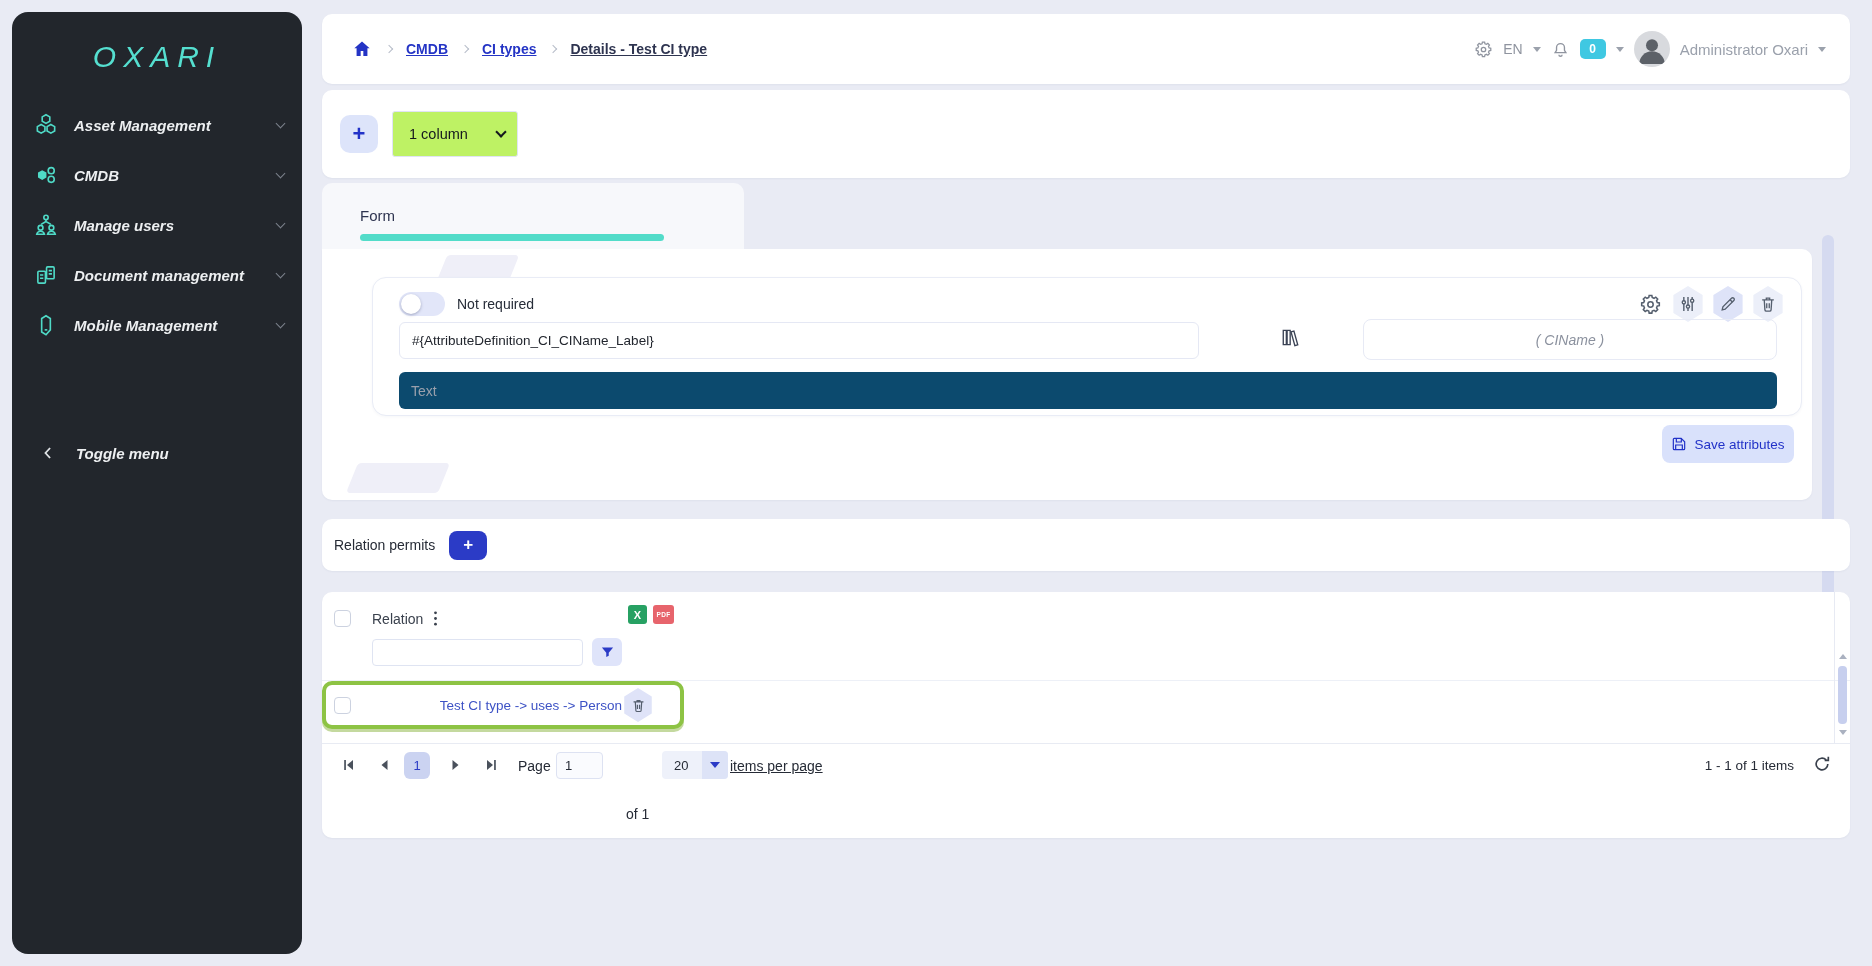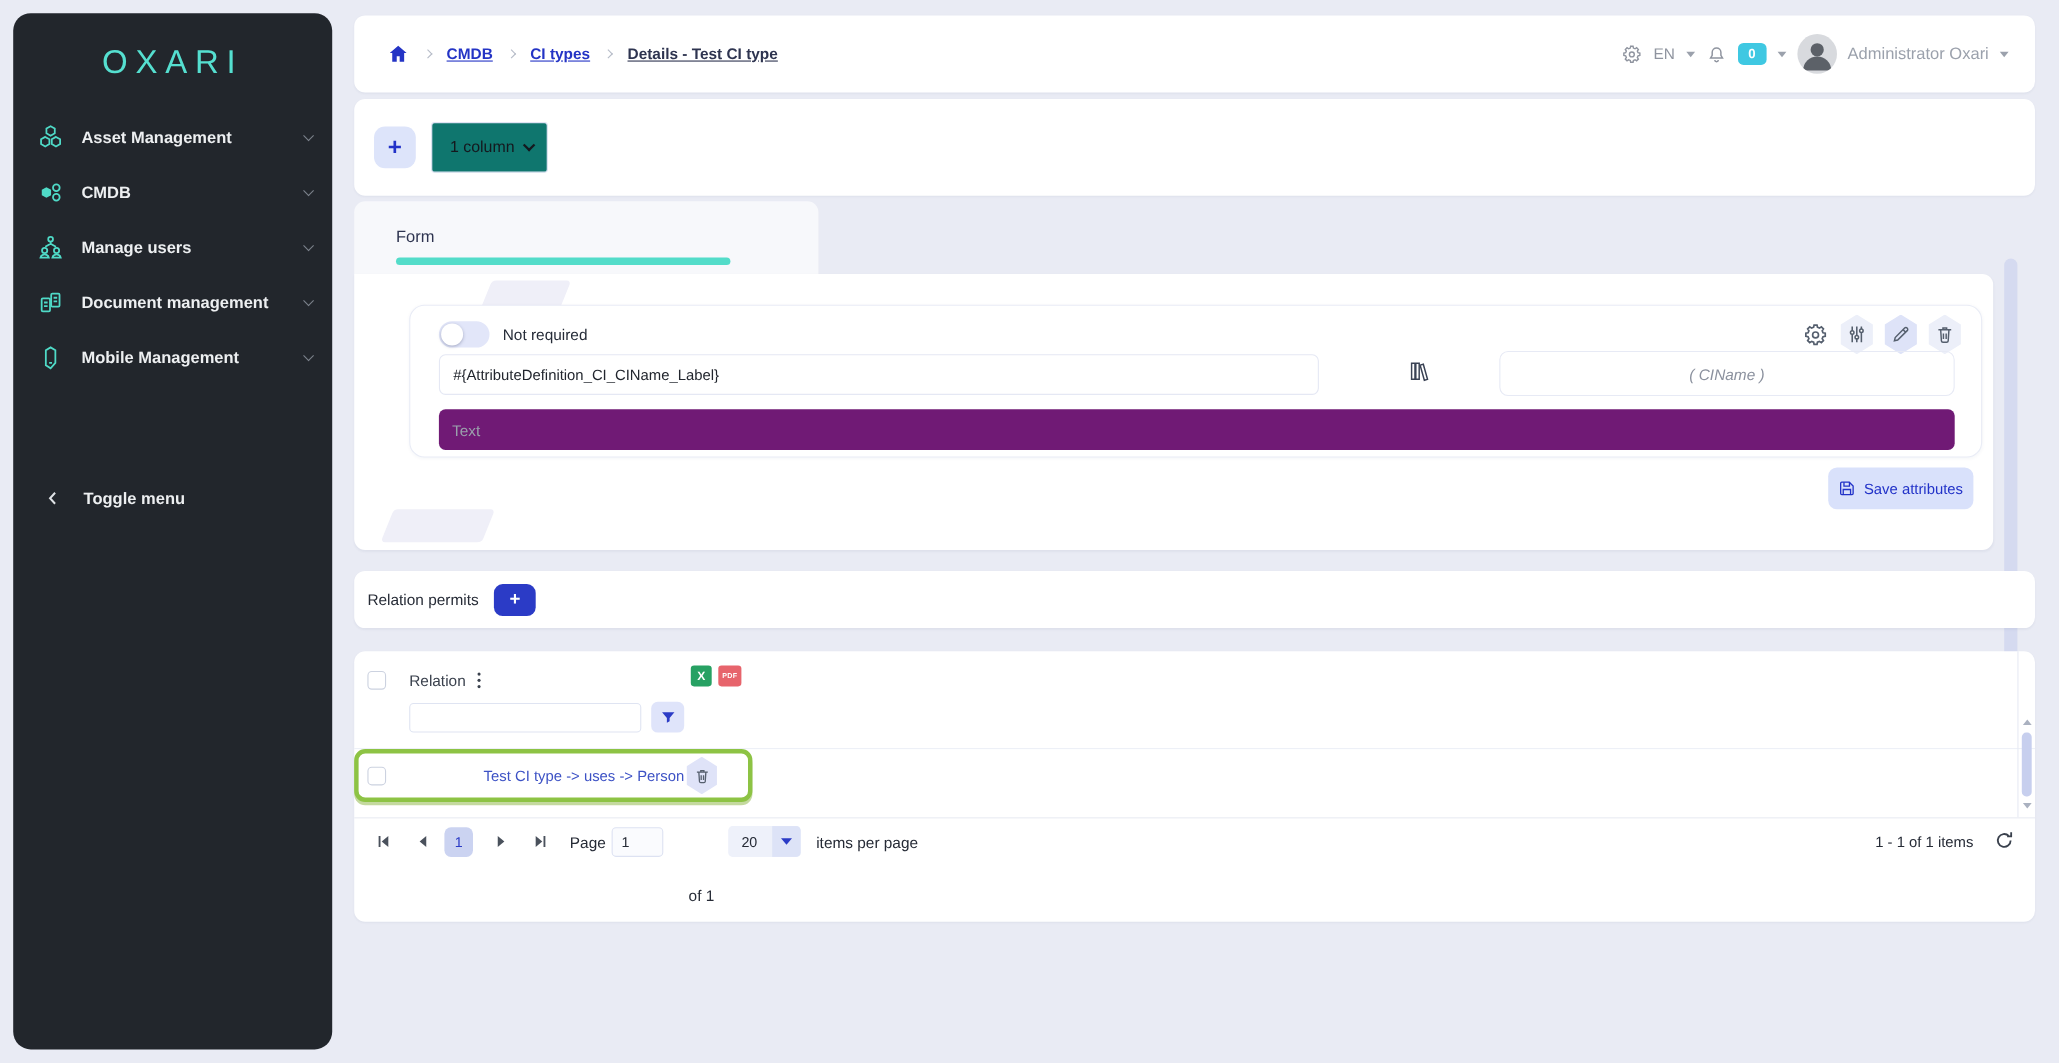--- a/index.html
+++ b/index.html
@@ -1,21 +1,21 @@
 <!DOCTYPE html>
 <html><head>
 <meta charset="utf-8">
 <style>
   * { margin:0; padding:0; box-sizing:border-box; }
   html,body { width:1872px; height:966px; overflow:hidden; }
   body { background:#e9ebf4; font-family:"Liberation Sans", sans-serif; position:relative; color:#262b36; }
   .panel { position:absolute; background:#fff; border-radius:10px; box-shadow:0 1px 2px rgba(40,50,100,.05); }
 
   
-  .sidebar { position:absolute; left:12px; top:12px; width:290px; height:942px; background:#22262c; border-radius:16px; }
+  .sidebar { position:absolute; left:12px; top:12px; width:290px; height:942px; background:#22262c; border-radius:16px;font-style:italic; }
   .logo { text-align:center; padding-top:28px; font-size:30px; font-weight:400; letter-spacing:7px; color:#55dfd0; }
   .menu { margin-top:26px; }
   .menu-item { display:flex; align-items:center; height:50px; padding:0 18px 0 20px; cursor:pointer; }
   .menu-item .micon { width:28px; height:28px; display:flex; align-items:center; justify-content:center; flex:0 0 28px; }
   .menu-item .mlabel { margin-left:14px; font-size:15px; font-weight:700; color:#edeff1; flex:1; }
   .chev-down { width:7px; height:7px; border-right:1.6px solid #7c828c; border-bottom:1.6px solid #7c828c; transform:rotate(45deg); margin-top:-3px; }
   .toggle-row { position:absolute; left:0; top:416px; width:100%; display:flex; align-items:center; height:50px; padding:0 20px 0 26px; cursor:pointer; }
   .toggle-row .mlabel { margin-left:18px; font-size:15px; font-weight:700; color:#edeff1; }
 
   
@@ -27,21 +27,21 @@
   .topicons { display:flex; align-items:center; gap:10px; }
   .caret { width:0; height:0; border-left:4px solid transparent; border-right:4px solid transparent; border-top:5px solid #9ba1ac; }
   .lang { font-size:14px; color:#8f949f; }
   .badge { min-width:26px; height:20px; background:#3fc8e2; border-radius:5px; color:#fff; font-size:12px; font-weight:700; display:flex; align-items:center; justify-content:center; padding:0 4px; }
   .avatar { width:36px; height:36px; border-radius:50%; background:#d8dade; overflow:hidden; display:flex; align-items:flex-end; justify-content:center; }
   .username { font-size:15px; color:#9ba1ac; }
 
   
   .toolbar { left:322px; top:90px; width:1528px; height:88px; display:flex; align-items:center; padding-left:18px; gap:14px; }
   .add-chip { width:38px; height:38px; background:#dde4fa; border-radius:10px; color:#2232c8; font-size:22px; font-weight:700; display:flex; align-items:center; justify-content:center; cursor:pointer; }
-  .col-select { width:106px; height:46px; background:#0f766e; border:1px solid #e0e4f4; border-radius:3px; display:flex; align-items:center; padding:0 12px 0 16px; cursor:pointer; }
+  .col-select { width:126px; height:46px; background:#bef264; border:1px solid #e0e4f4; border-radius:3px; display:flex; align-items:center; padding:0 12px 0 16px; cursor:pointer; }
   .col-select .val { flex:1; font-size:14.5px; color:#15181e; }
   .chev-black { width:8px; height:8px; border-right:2.2px solid #15181e; border-bottom:2.2px solid #15181e; transform:rotate(45deg); margin-top:-4px; }
 
   
   .form-tab { position:absolute; left:322px; top:183px; width:422px; height:66px; background:#f7f8fb; border-radius:10px 10px 0 0; }
   .form-tab .tlabel { position:absolute; left:38px; top:24px; font-size:15px; color:#2e3450; }
   .form-tab .tbar { position:absolute; left:38px; top:51px; width:304px; height:7px; border-radius:4px; background:#53dcc9; }
   .form-card { left:322px; top:249px; width:1490px; height:251px; border-radius:0 10px 10px 10px; }
   .deco { position:absolute; background:#efeff8; border-radius:4px; transform:skewX(-22deg); }
   .inner-card { position:absolute; left:50px; top:28px; width:1430px; height:139px; border:1px solid #e9ecf6; border-radius:14px; background:#fff; box-shadow:0 1px 3px rgba(30,40,90,.04); }
@@ -50,21 +50,21 @@
   .switch-label { position:absolute; left:84px; top:18px; font-size:14px; color:#262c38; }
   .row-icons { position:absolute; right:16px; top:8px; display:flex; align-items:center; gap:6px; }
   .hex { width:34px; height:36px; display:flex; align-items:center; justify-content:center; clip-path:polygon(50% 0,93% 25%,93% 75%,50% 100%,7% 75%,7% 25%); cursor:pointer; }
   .hex.faint { background:#eceff9; }
   .hex.strong { background:#dee3f8; }
   .plain-icon { width:30px; height:36px; display:flex; align-items:center; justify-content:center; cursor:pointer; }
   .txt-input { border:1px solid #e5e8f4; border-radius:6px; background:#fff; font-size:13.5px; color:#22262e; padding:0 12px; font-family:"Liberation Sans", sans-serif; }
   .name-input { position:absolute; left:26px; top:44px; width:800px; height:37px; }
   .books { position:absolute; left:905px; top:48px; }
   .ciname-box { position:absolute; left:990px; top:41px; width:414px; height:41px; border:1px solid #e7eaf5; border-radius:8px; display:flex; align-items:center; justify-content:center; font-style:italic; font-size:14px; color:#8b919e; }
-  .type-input { position:absolute; left:26px; top:94px; width:1378px; height:37px; background:#701a75; border:none; border-radius:6px; font-size:14px; color:#9aa0ac; padding:0 12px; font-family:"Liberation Sans", sans-serif; }
+  .type-input { position:absolute; left:26px; top:94px; width:1378px; height:37px; background:#0c4a6e; border:none; border-radius:6px; font-size:14px; color:#9aa0ac; padding:0 12px; font-family:"Liberation Sans", sans-serif; }
   .save-btn { position:absolute; left:1340px; top:176px; width:132px; height:38px; background:#d9e1fb; border-radius:8px; display:flex; align-items:center; justify-content:center; gap:7px; color:#2232c8; font-size:13.5px; cursor:pointer; }
   .vscroll { position:absolute; left:1822px; top:235px; width:12px; height:380px; background:#d5daf0; border-radius:6px; }
 
   
   .rel-bar { left:322px; top:519px; width:1528px; height:52px; display:flex; align-items:center; padding-left:12px; gap:14px; }
   .rel-title { font-size:14px; color:#262b36; }
   .add-solid { width:38px; height:29px; background:#2b3bc6; border-radius:8px; color:#fff; font-size:17px; font-weight:700; display:flex; align-items:center; justify-content:center; cursor:pointer; }
 
   
   .table-panel { left:322px; top:592px; width:1528px; height:246px; }
@@ -355,21 +355,21 @@
     </span>
     <span class="plabel" style="left:196px;">Page</span>
     <input class="page-input" value="1" style="">
     <span class="plabel" style="left:304px;margin-top:48px;">of 1</span>
     <span class="size-select">
       <span class="sval">20</span>
       <span class="scar">
           <span class="caret-blue"></span>
         </span>
     </span>
-    <span class="plabel" style="left:420px;">items per page</span>
+    <span class="plabel" style="left:408px;text-decoration:underline;">items per page</span>
     <span class="range">1 - 1 of 1 items</span>
     <span class="refresh">
       <svg width="20" height="20" viewBox="0 0 24 24" fill="none" stroke="#3a414d" stroke-width="2">
           <path d="M19 12a7 7 0 1 1-2.05-4.95"></path>
           <path d="M19.6 3.2v4.4h-4.4"></path>
         </svg>
     </span>
   </div>
 </div>
 

